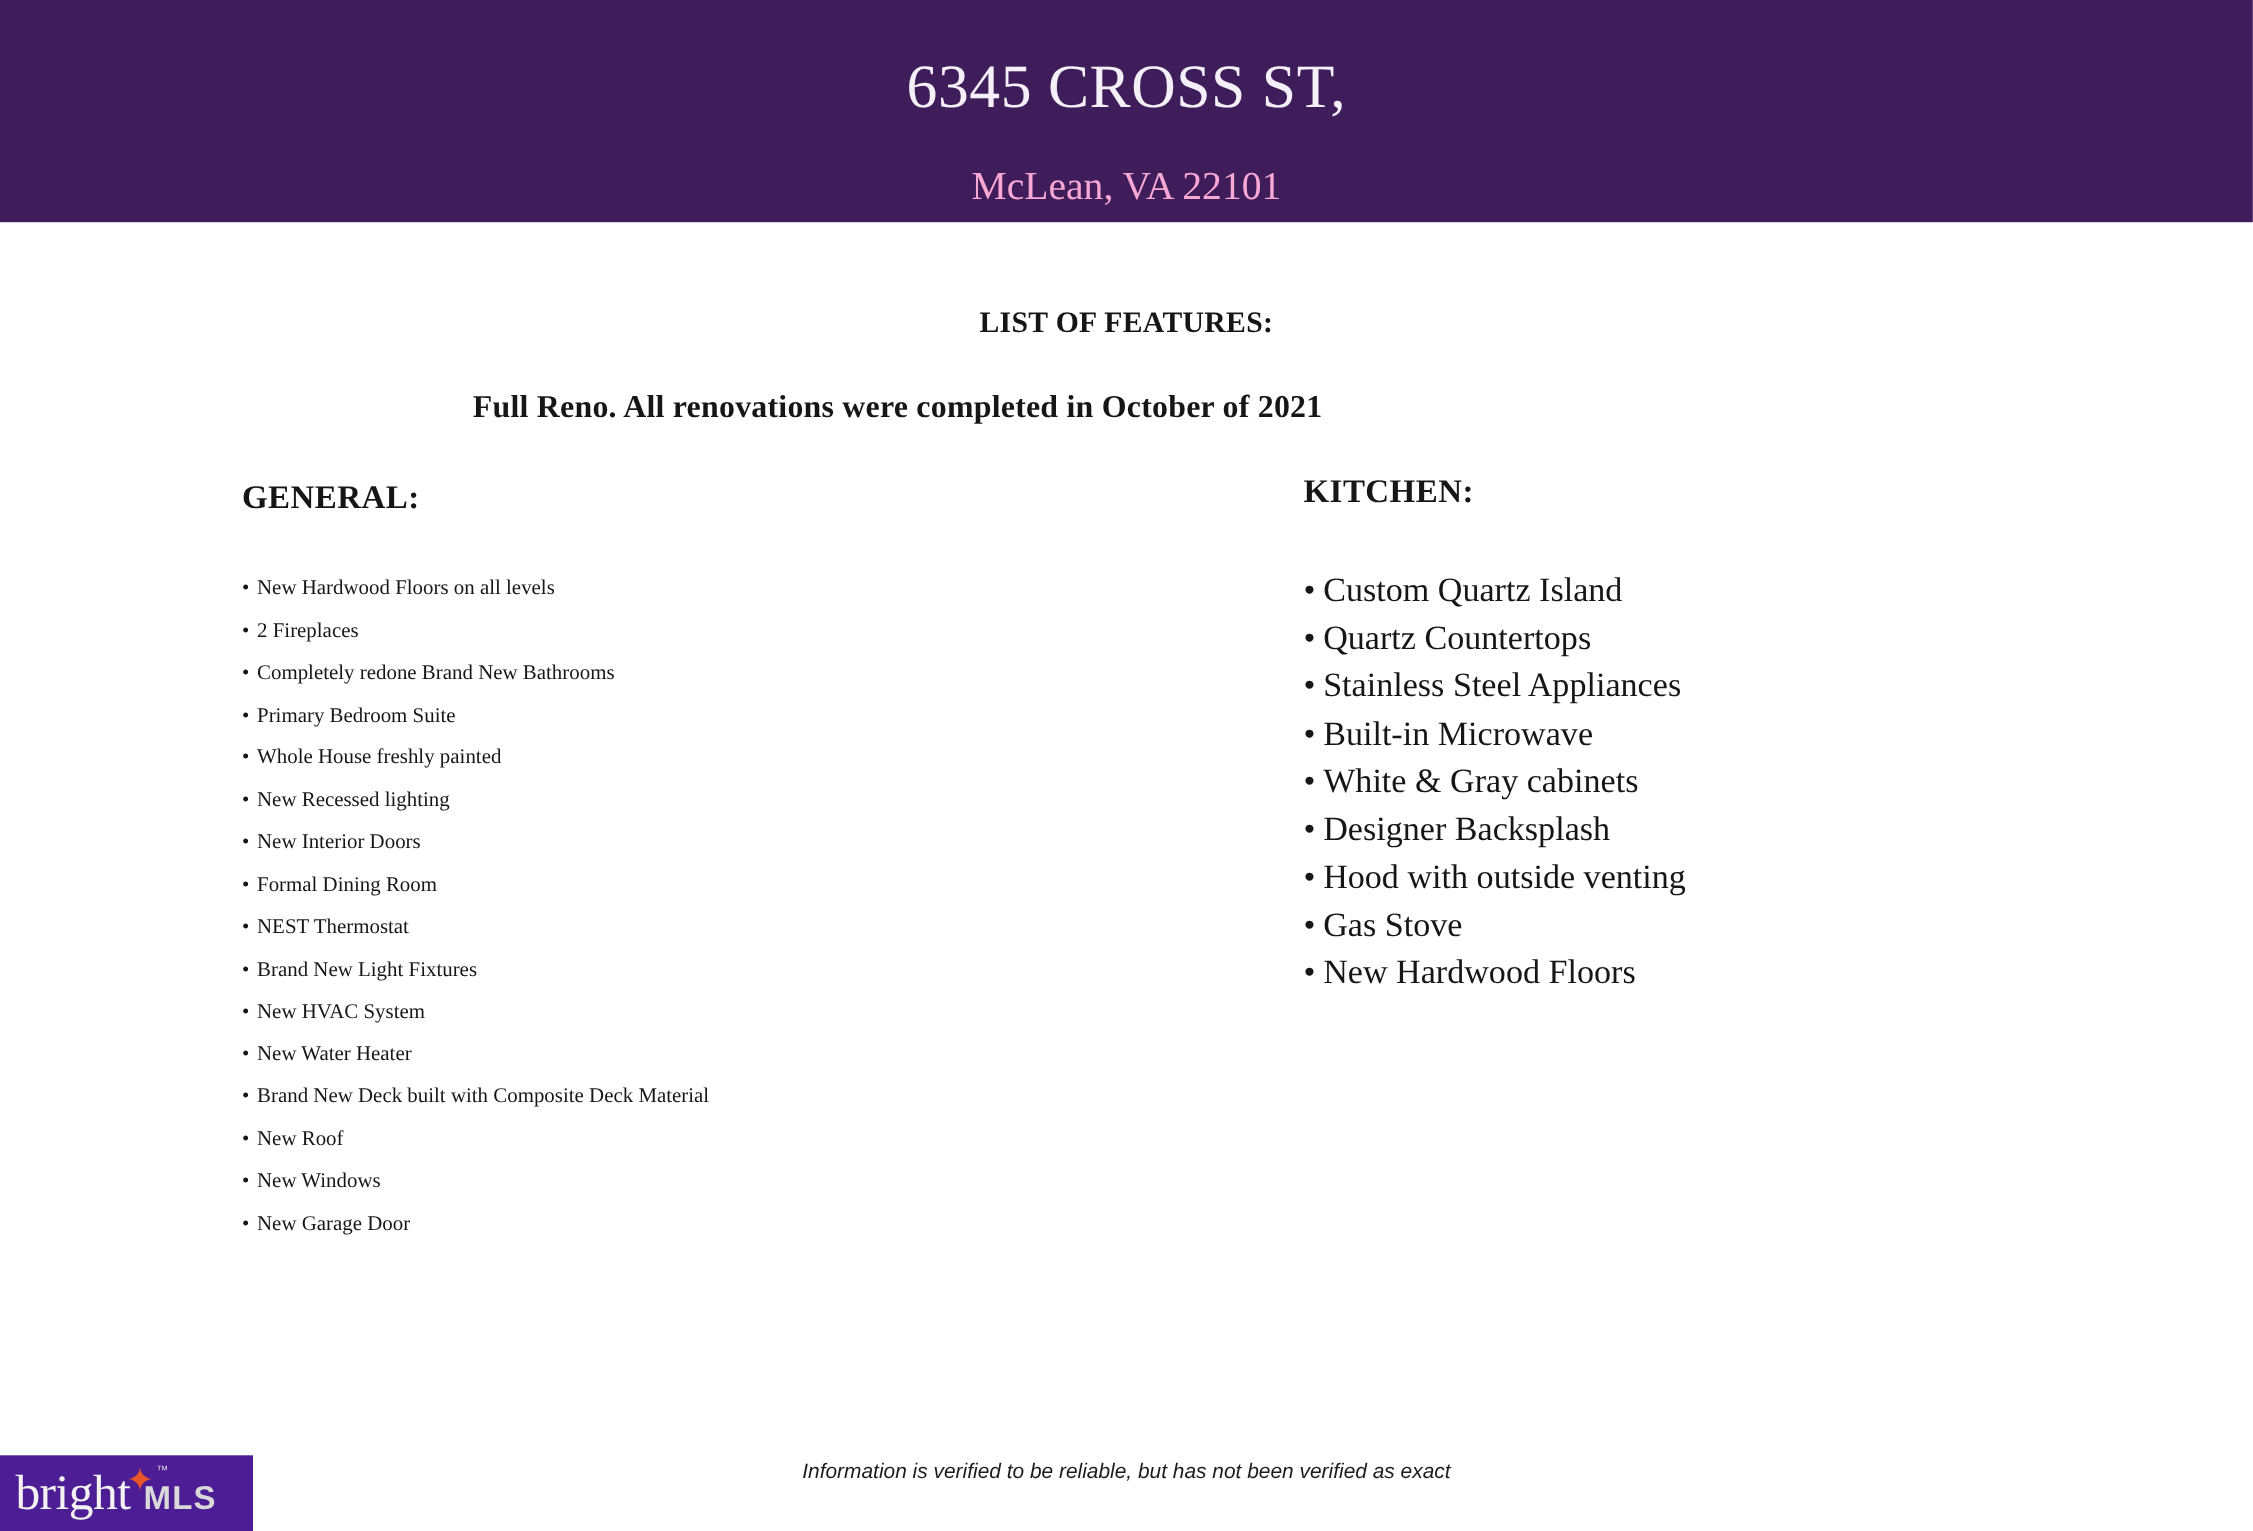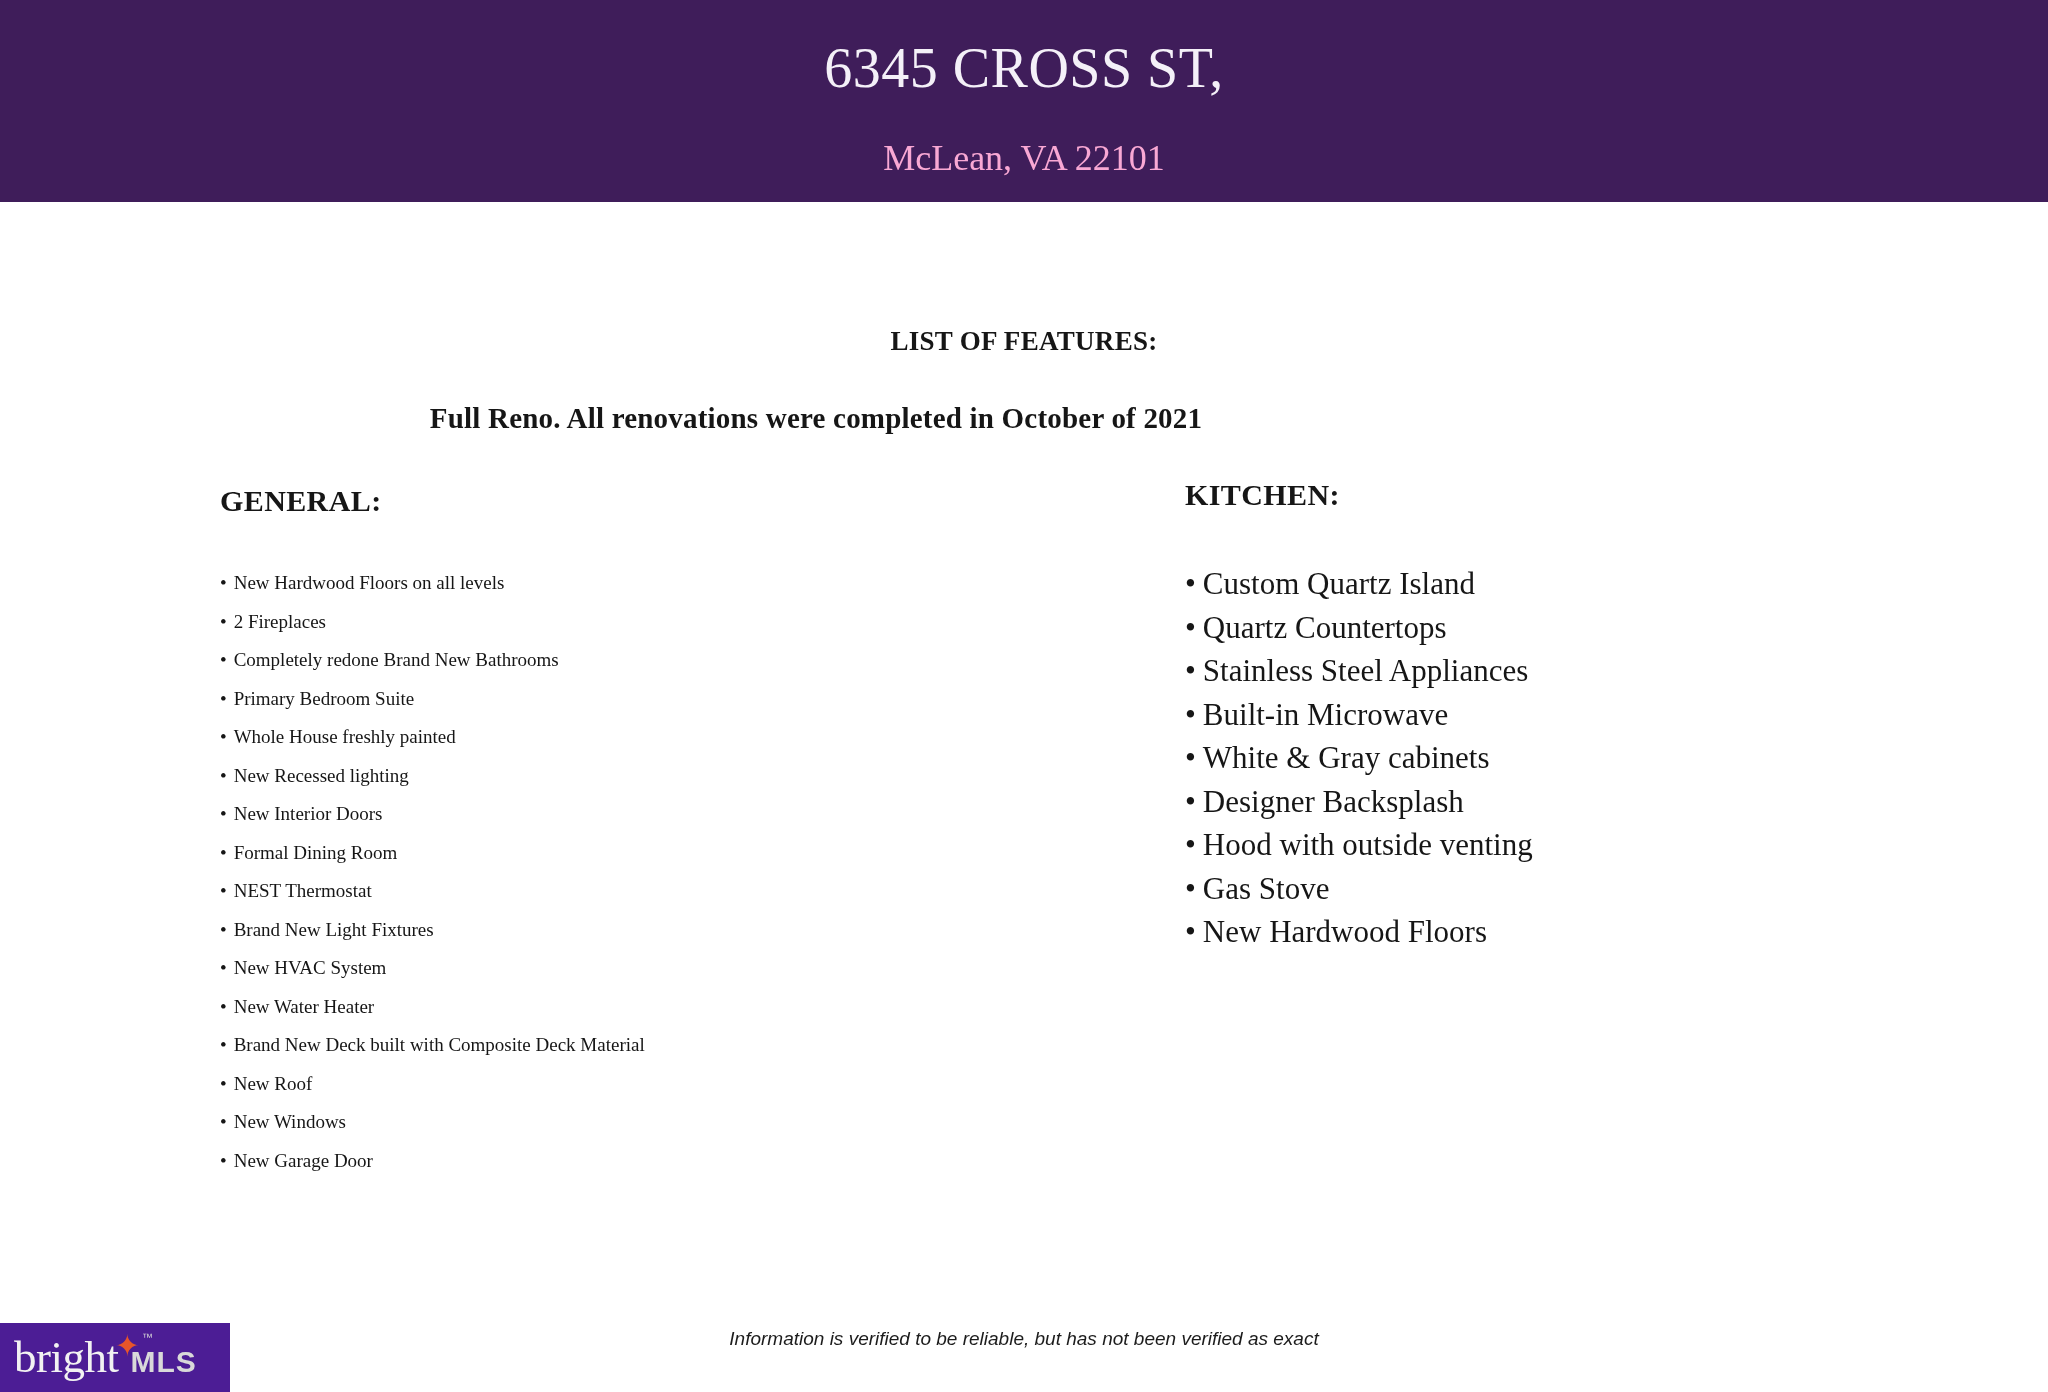--- a/index.html
+++ b/index.html
@@ -28,41 +28,40 @@
     text-align: center;
     box-sizing: border-box;
   }
   .header-title {
     font-family: "Liberation Serif", "DejaVu Serif", serif;
     font-size: 56px;
     font-weight: 400;
     letter-spacing: 0.5px;
     line-height: 1;
     margin: 0;
-    padding-top: 40px;
+    padding-top: 51px;
     color: #f4f0f8;
   }
   .header-subtitle {
     font-family: Liberation Serif, serif;
     font-size: 36px;
     font-weight: 400;
     line-height: 1;
     margin: 0;
     padding-top: 44px;
     color: #f9a8d4;
   }
 
   
   .content {
     position: absolute;
     left: 0;
     top: 202px;
     width: 2048px;
     height: 1110px;
-    margin-top: 48px;
   }
 
   .features-heading {
     position: absolute;
     left: 0;
     top: 76px;
     width: 2048px;
     text-align: center;
     font-size: 27px;
     font-weight: bold;

